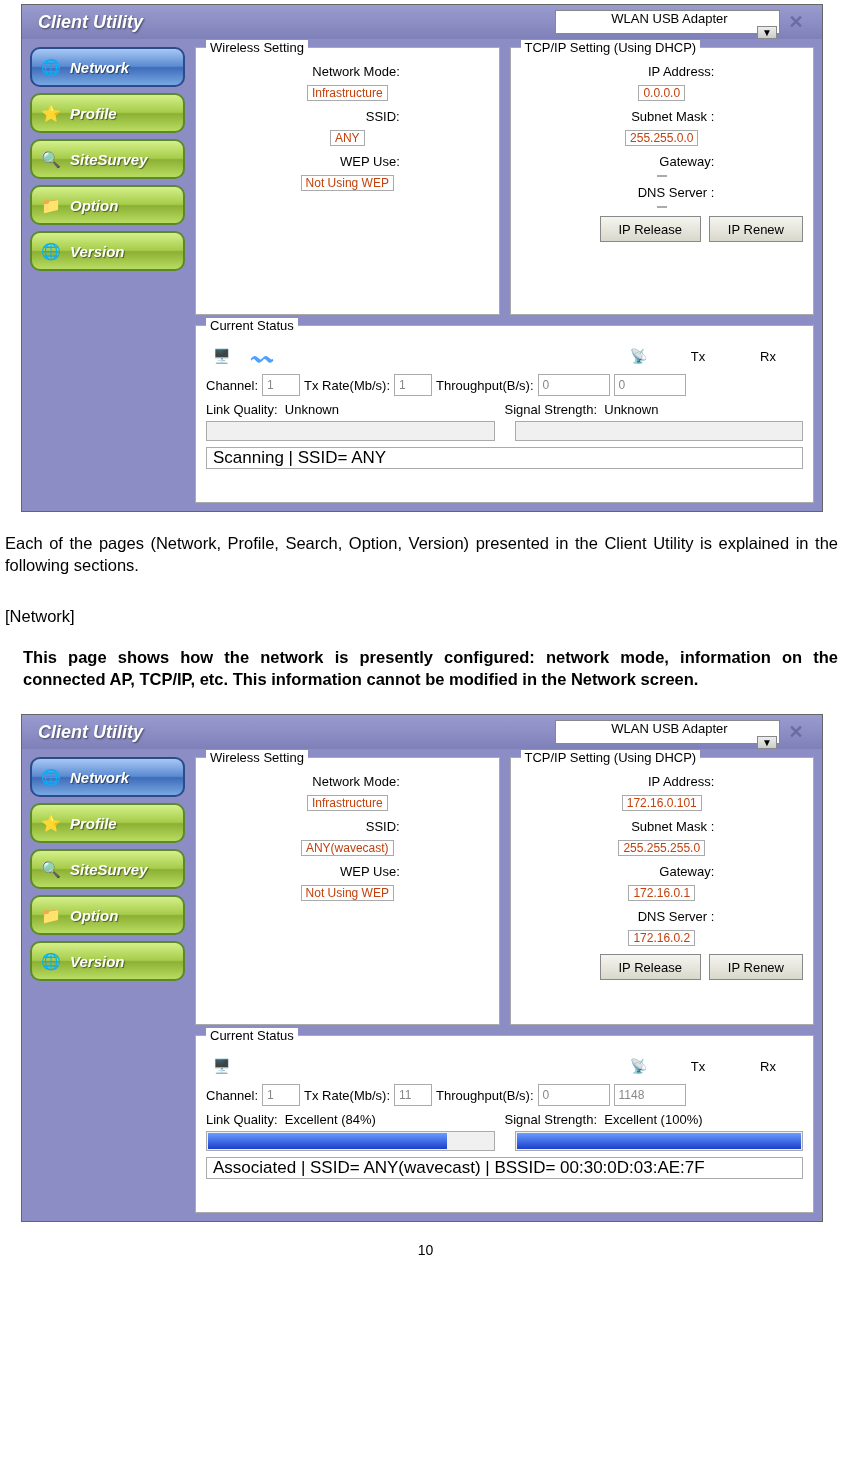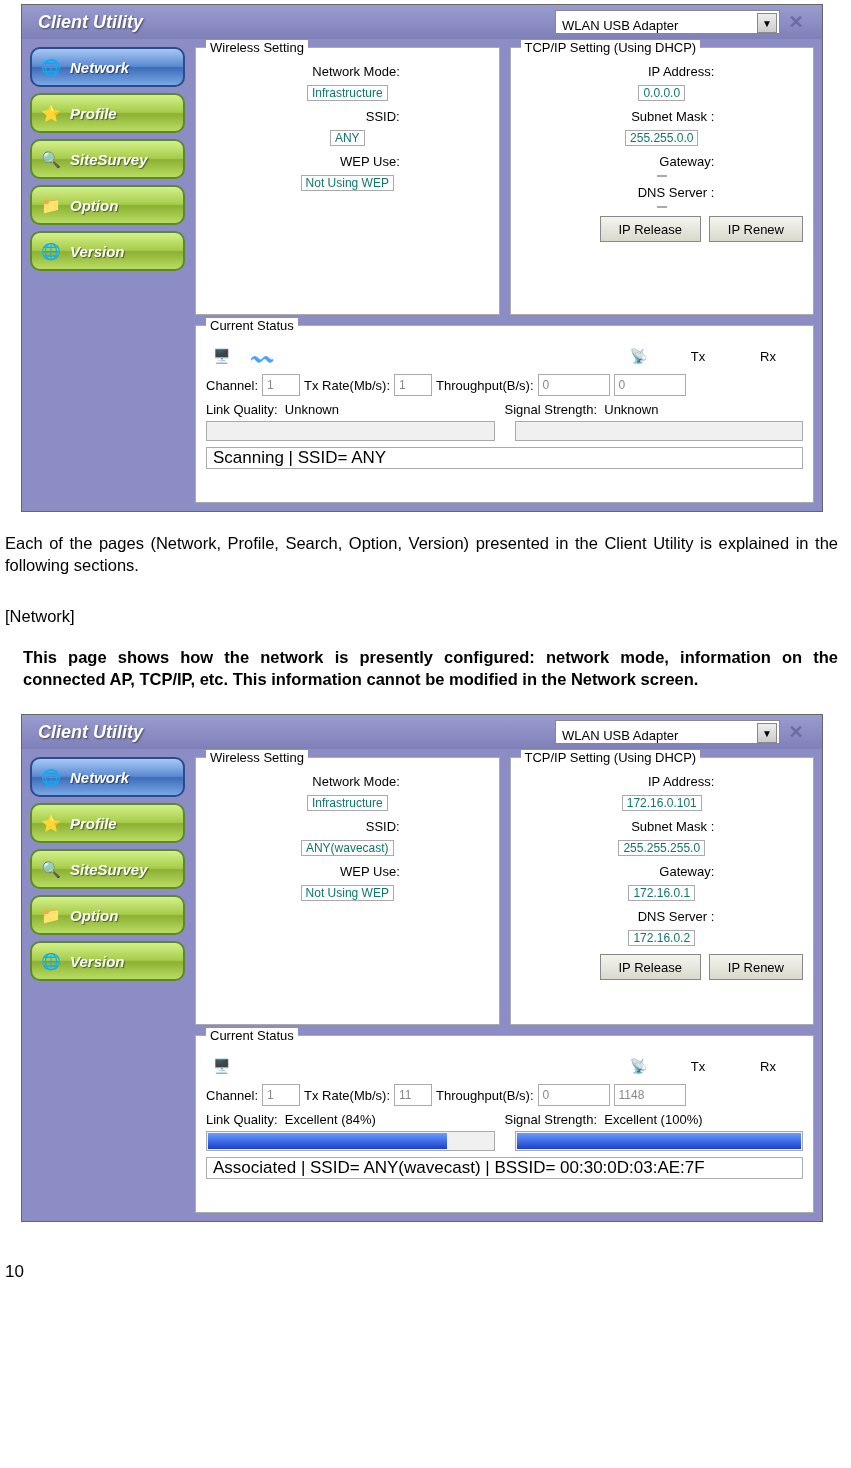--- a/index.html
+++ b/index.html
@@ -34,25 +34,26 @@
     font-size: 18px;
     text-shadow: 1px 1px 2px rgba(0,0,0,0.5);
     flex: 0 0 auto;
   }
   .titlebar-gap { flex: 1; }
   .dropdown {
     background: #fff;
     border: 1px solid #888;
     height: 22px;
     display: flex;
-    align-items: flex-end;
+    align-items: center;
     padding: 0 2px 0 6px;
     font-size: 13px;
     width: 215px;
     margin-right: 6px;
+    flex-direction: column;
   }
   .dropdown-arrow {
     width: 18px;
     height: 18px;
     background: linear-gradient(#eee,#ccc);
     border: 1px solid #888;
     display: flex;
     align-items: center;
     justify-content: center;
     font-size: 10px;
@@ -145,21 +146,21 @@
   .form-label {
     width: 105px;
     text-align: right;
     font-size: 13px;
   }
   .form-input {
     flex: 1;
     height: 20px;
     border: 1px solid #aaa;
     background: #fff;
-    color: #0f766e;
+    color: #c2410c;
     font-size: 12px;
     padding: 0 4px;
     display: flex;
     align-items: center;
     min-width: 0;
   }
   .btn-row { display: flex; gap: 8px; margin-top: 4px; justify-content: flex-end;}
   .win-btn {
     background: linear-gradient(#f5f5f0,#d8d8cc);
     border: 1px solid #888;
@@ -235,23 +236,23 @@
     line-height: 1.35;
     margin: 0 8px 24px 0;
   }
   .doc-text.justify { text-align: justify; }
   .section-head {
     font-weight: normal;
     font-size: 16.5px;
     margin: 30px 0 20px 0;
   }
   .page-num {
-    text-align: left;
-    font-size: 17px;
-    margin-top: 40px;
+    text-align: center;
+    font-size: 14px;
+    margin-top: 20px;
     padding-bottom: 10px;
   }
 </style>
 </head>
 <body>
 
 <div class="page">
 
 <div class="app-window">
   <div class="titlebar">

